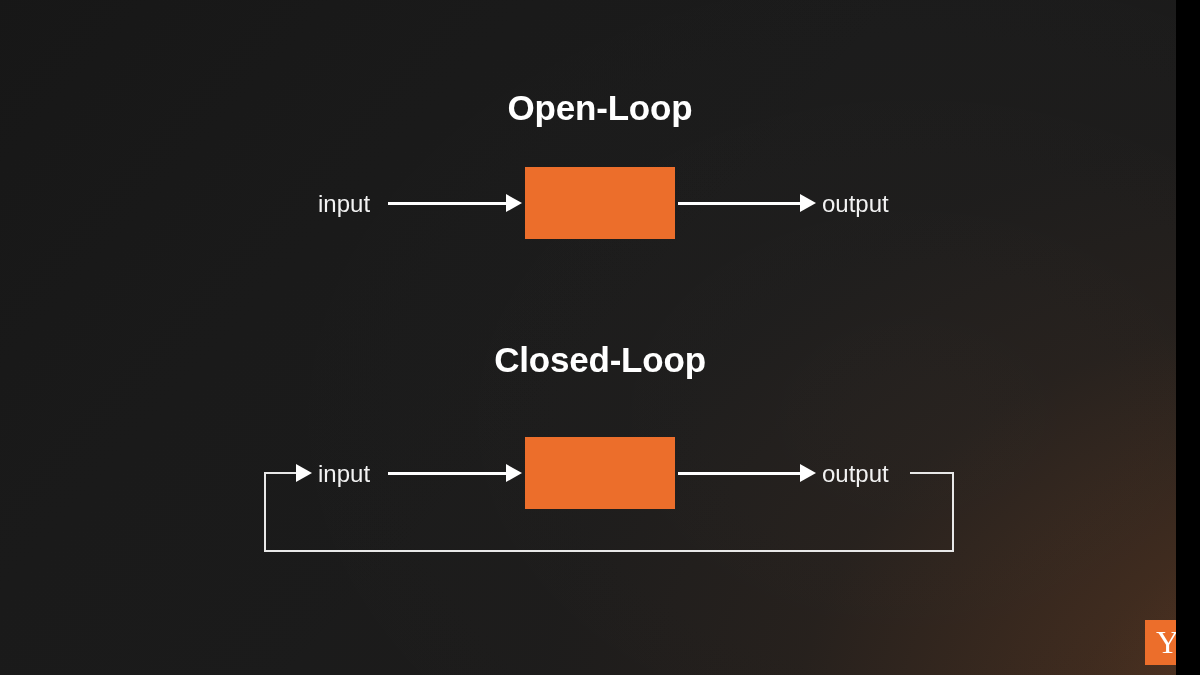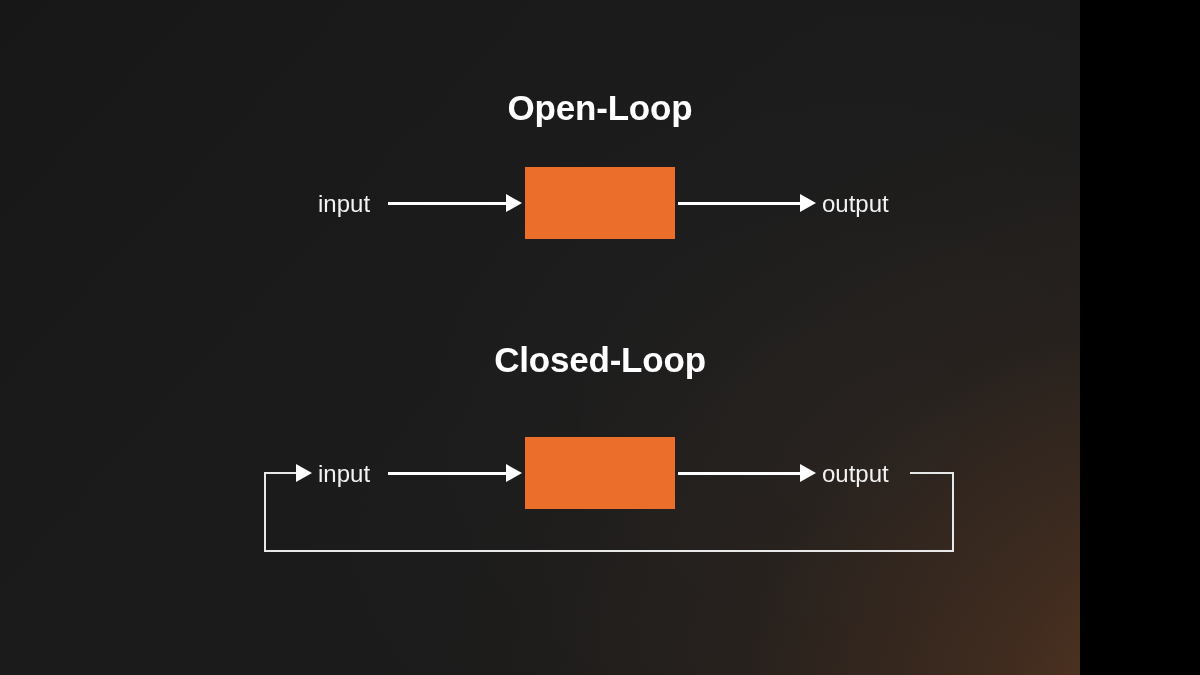--- a/index.html
+++ b/index.html
@@ -2,21 +2,21 @@
 <html><head>
 <meta charset="utf-8">
 <style>
   html, body {
     margin: 0;
     padding: 0;
     background: #000;
   }
   #slide {
     position: relative;
-    width: 1080px;
+    width: 1176px;
     height: 675px;
     overflow: hidden;
     background: #c2410c;
     font-family: "Liberation Sans", sans-serif;
     -webkit-font-smoothing: antialiased;
   }
   
   .bg-base {
     position: absolute;
     inset: 0;

